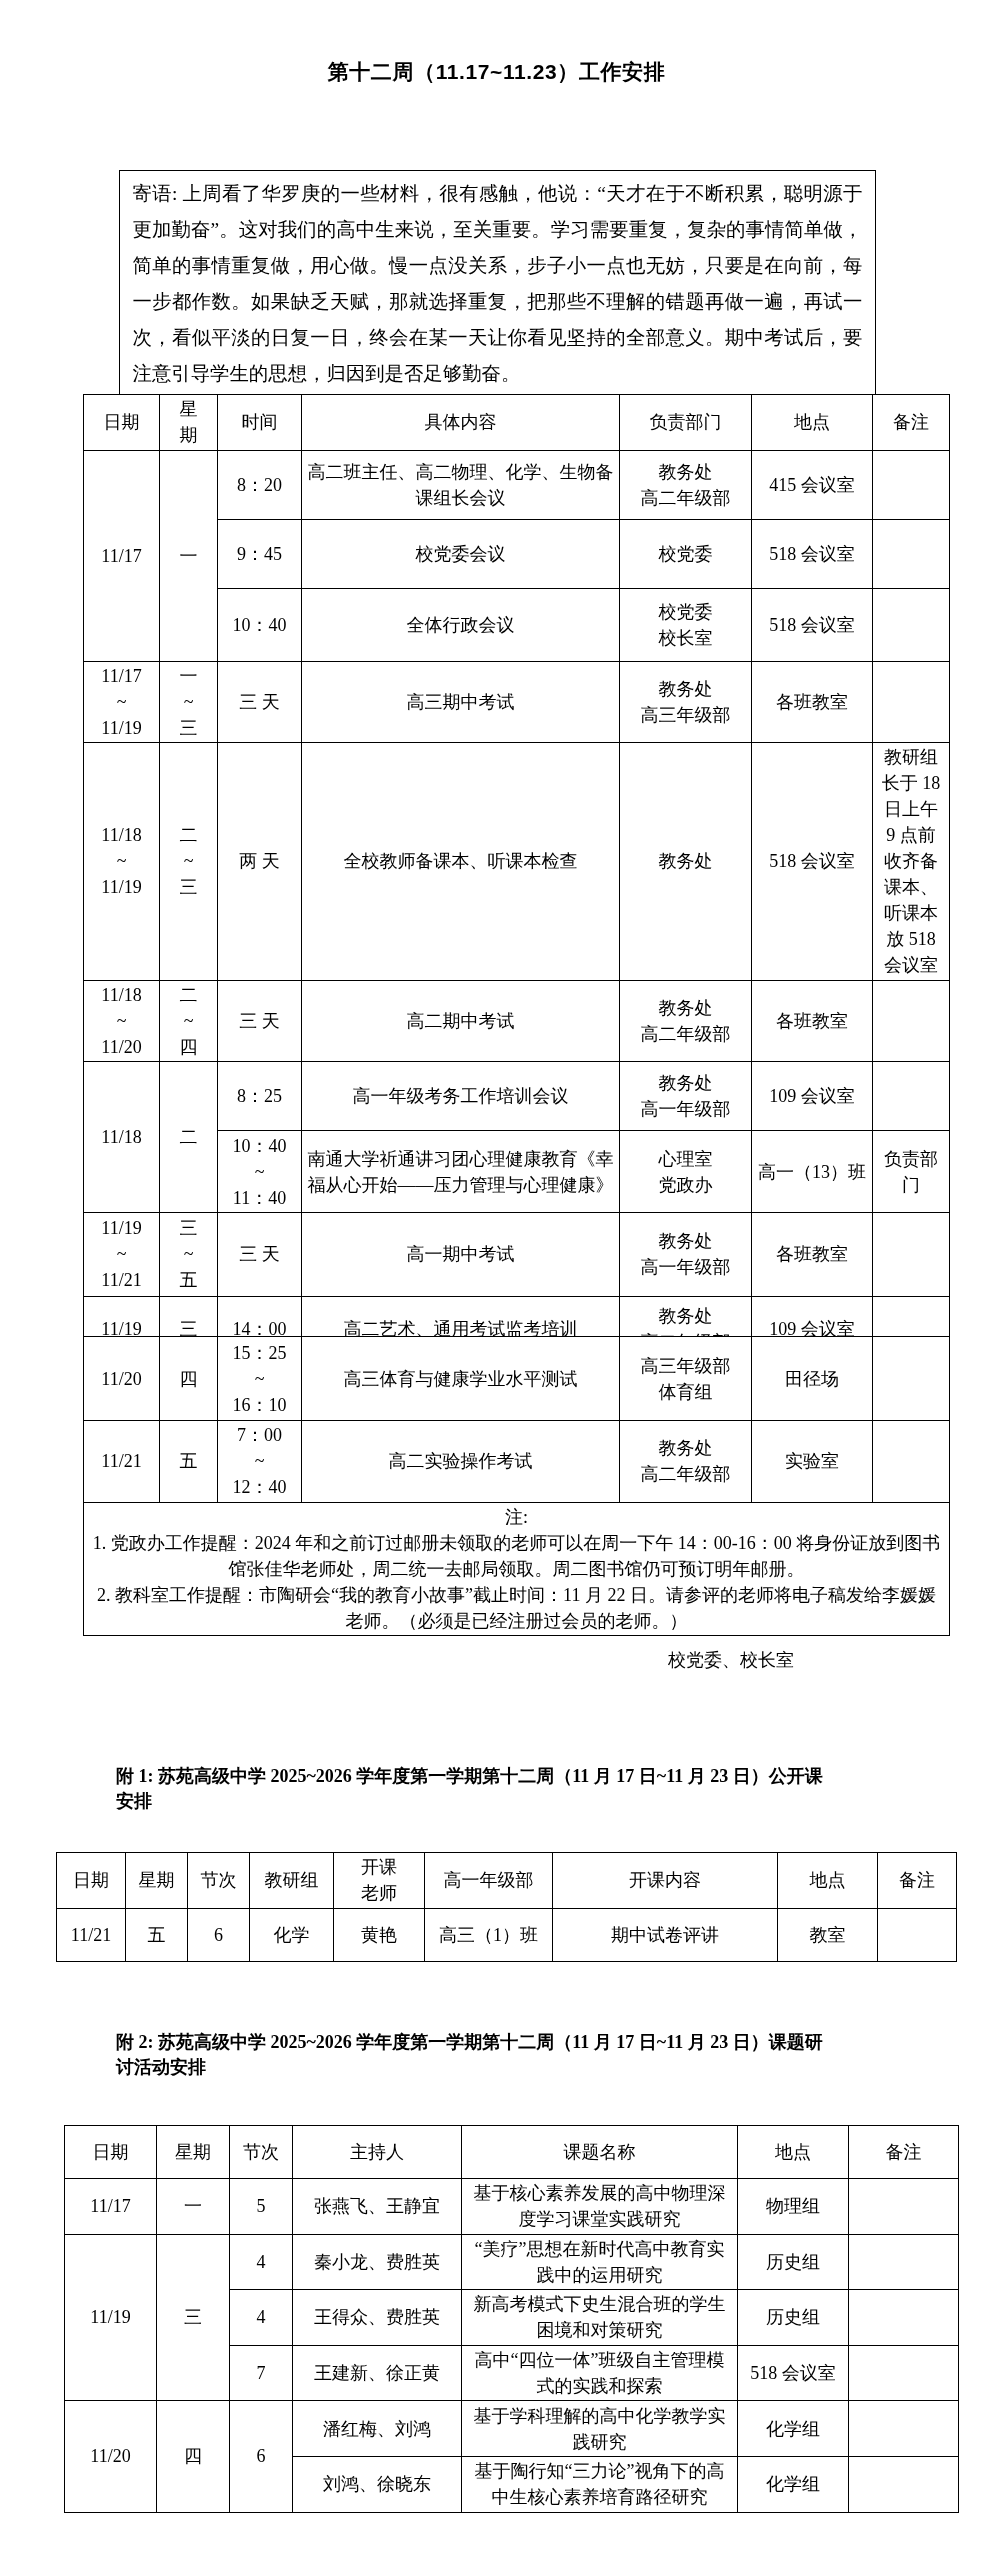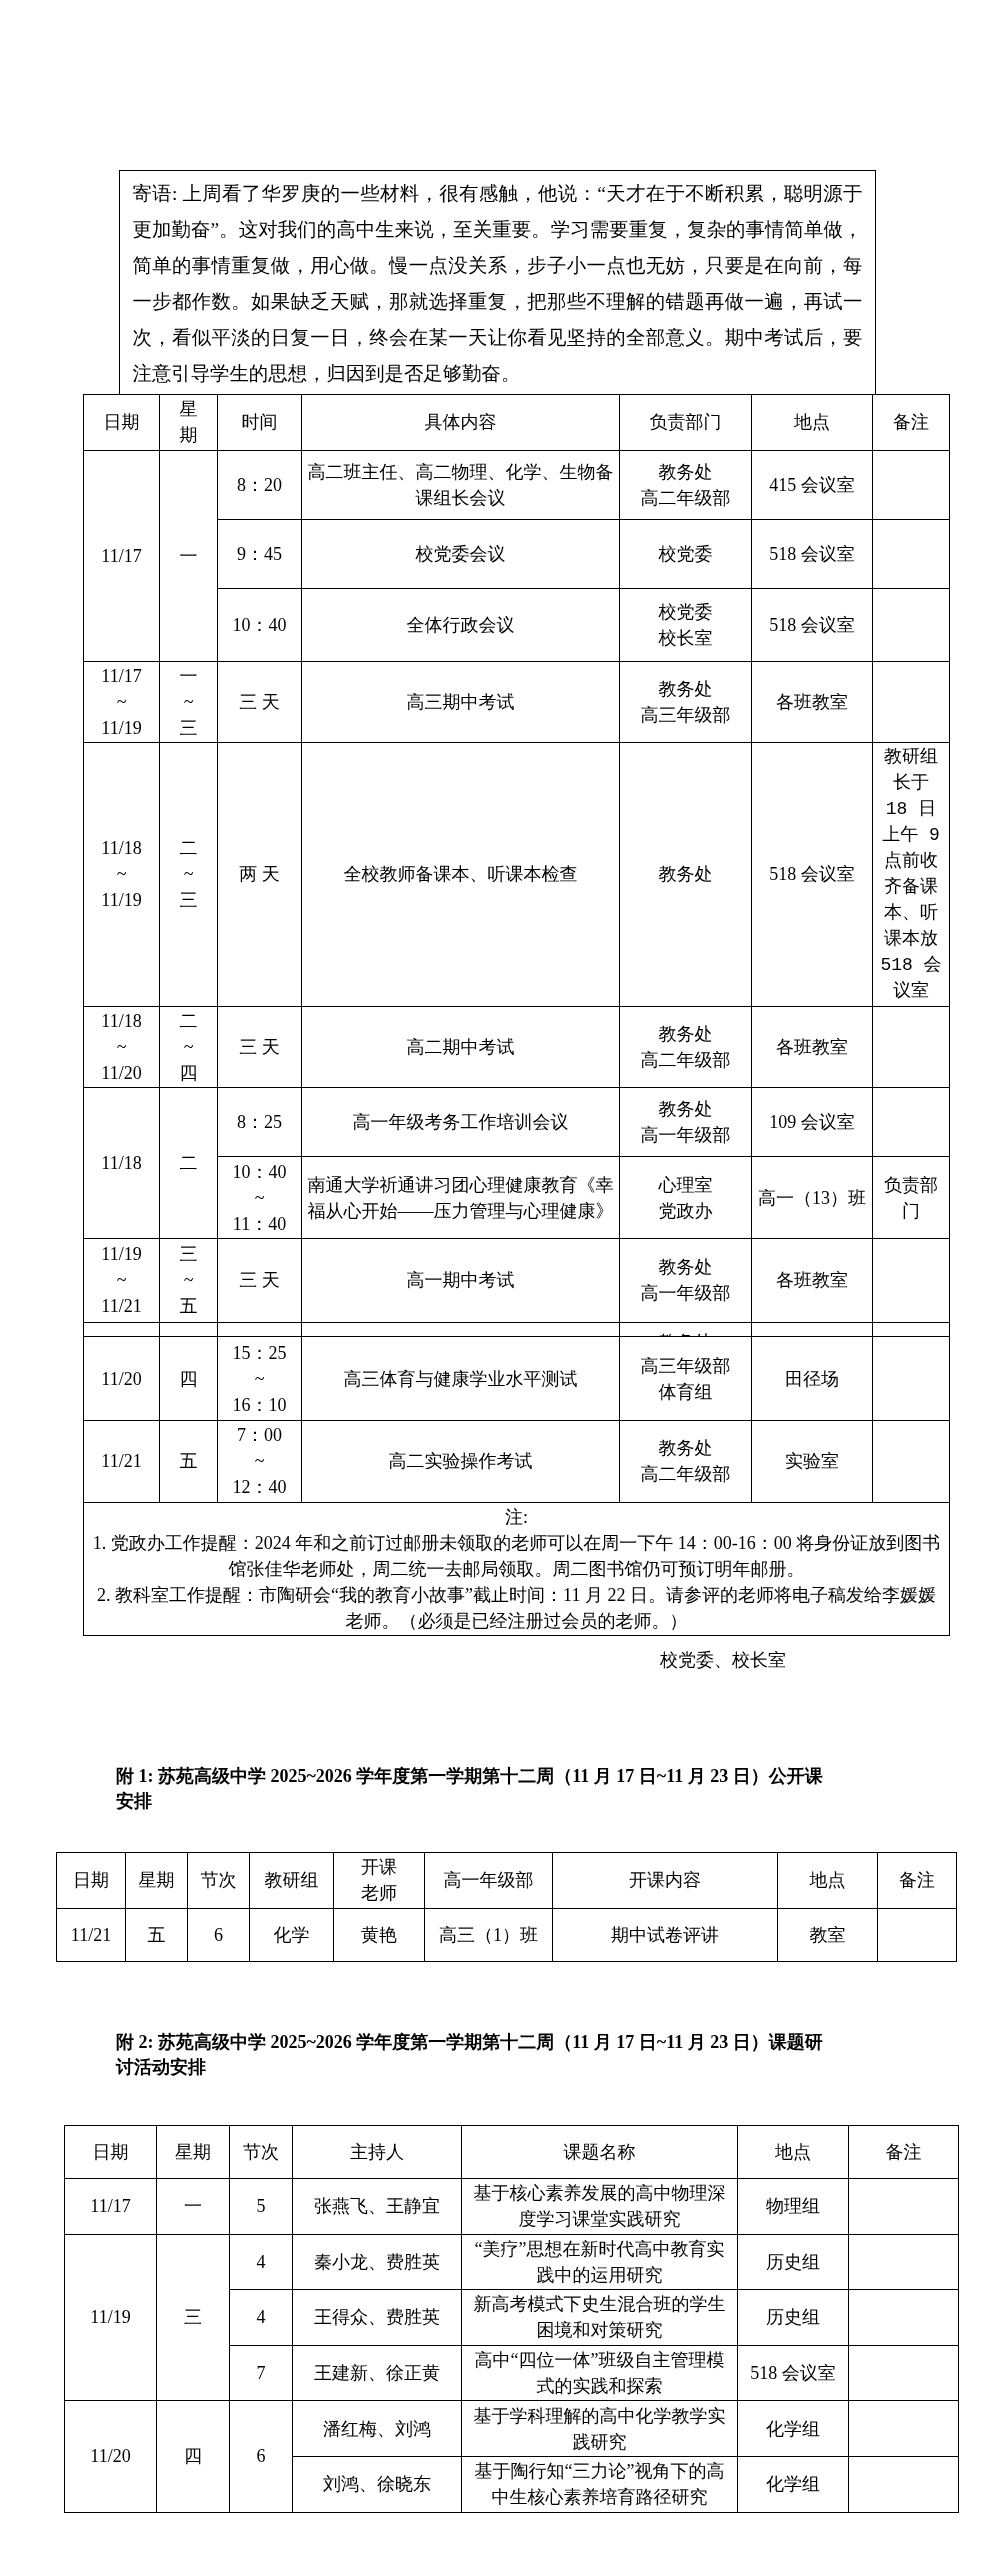--- a/index.html
+++ b/index.html
@@ -8,31 +8,32 @@
   .title{position:absolute;width:100%;text-align:center;font-weight:bold;font-size:21px;
          font-family:"Liberation Sans","DejaVu Sans",sans-serif;letter-spacing:0.6px;}
   .motto{position:absolute;top:170px;left:119px;width:757px;border:1.3px solid #000;
          padding:5px 12.5px;font-size:19.4px;line-height:36px;text-align:justify;box-sizing:border-box;}
   table.sched{position:absolute;border-collapse:collapse;table-layout:fixed;border:1.9px solid #000;background:#fff;}
   table.sched td,table.sched th{border:1.3px solid #000;text-align:center;vertical-align:middle;
          white-space:pre-line;padding:1.3px 5px;font-size:18px;line-height:26px;font-weight:normal;
          overflow:hidden;box-sizing:border-box;}
   table.sched tr.head th{border-bottom:1.9px solid #000;}
   td.c{padding:1.3px 11.3px;}
-  td.small-note{font-size:12.5px;line-height:26px;padding:1.3px 2.5px;font-family:Liberation Mono, monospace;}
+  td.small-note{font-size:12.5px;line-height:26px;padding:1.3px 2.5px;}
   td.notes-cell{text-align:left;font-size:17px;line-height:26px;padding:3.8px 10px;vertical-align:top;}
   td.topic{ text-align:left;padding:1.3px 7.5px;}
   .sig{position:absolute;text-align:right;font-size:18px;}
   .appx-title{position:absolute;left:116px;width:722px;font-weight:bold;font-size:18px;line-height:25px;}
 </style>
 </head>
 <body>
 
 <div class="page">
 
+  <div class="title" style="top:58px">第十二周（11.17~11.23）工作安排</div>
 
   <div class="motto">寄语: 上周看了华罗庚的一些材料，很有感触，他说：“天才在于不断积累，聪明源于更加勤奋”。这对我们的高中生来说，至关重要。学习需要重复，复杂的事情简单做，简单的事情重复做，用心做。慢一点没关系，步子小一点也无妨，只要是在向前，每一步都作数。如果缺乏天赋，那就选择重复，把那些不理解的错题再做一遍，再试一次，看似平淡的日复一日，终会在某一天让你看见坚持的全部意义。期中考试后，要注意引导学生的思想，归因到是否足够勤奋。</div>
 
   <table class="sched" style="top:394px;left:83px;width:867px">
     <colgroup>
       <col style="width:76px">
         <col style="width:58px">
         <col style="width:84px">
         <col style="width:318px">
       <col style="width:132px">
@@ -211,21 +212,21 @@
       <td></td>
     </tr>
     <tr style="height:133px">
       <td colspan="7" class="notes-cell">注:
 1. 党政办工作提醒：2024 年和之前订过邮册未领取的老师可以在周一下午 14：00-16：00 将身份证放到图书馆张佳华老师处，周二统一去邮局领取。周二图书馆仍可预订明年邮册。
 2. 教科室工作提醒：市陶研会“我的教育小故事”截止时间：11 月 22 日。请参评的老师将电子稿发给李媛媛老师。（必须是已经注册过会员的老师。）</td>
     </tr>
   </tbody>
     </table>
 
-  <div class="sig" style="top:1648px;left:0;width:786px">校党委、校长室</div>
+  <div class="sig" style="top:1648px;left:8px;width:786px">校党委、校长室</div>
 
   <div class="appx-title" style="top:1764px">附 1: 苏苑高级中学 2025~2026 学年度第一学期第十二周（11 月 17 日~11 月 23 日）公开课安排</div>
 
   <table class="sched" style="top:1852px;left:56px;width:901px">
     <colgroup>
       <col style="width:69px">
         <col style="width:62px">
         <col style="width:62px">
         <col style="width:84px">
         <col style="width:91px">

